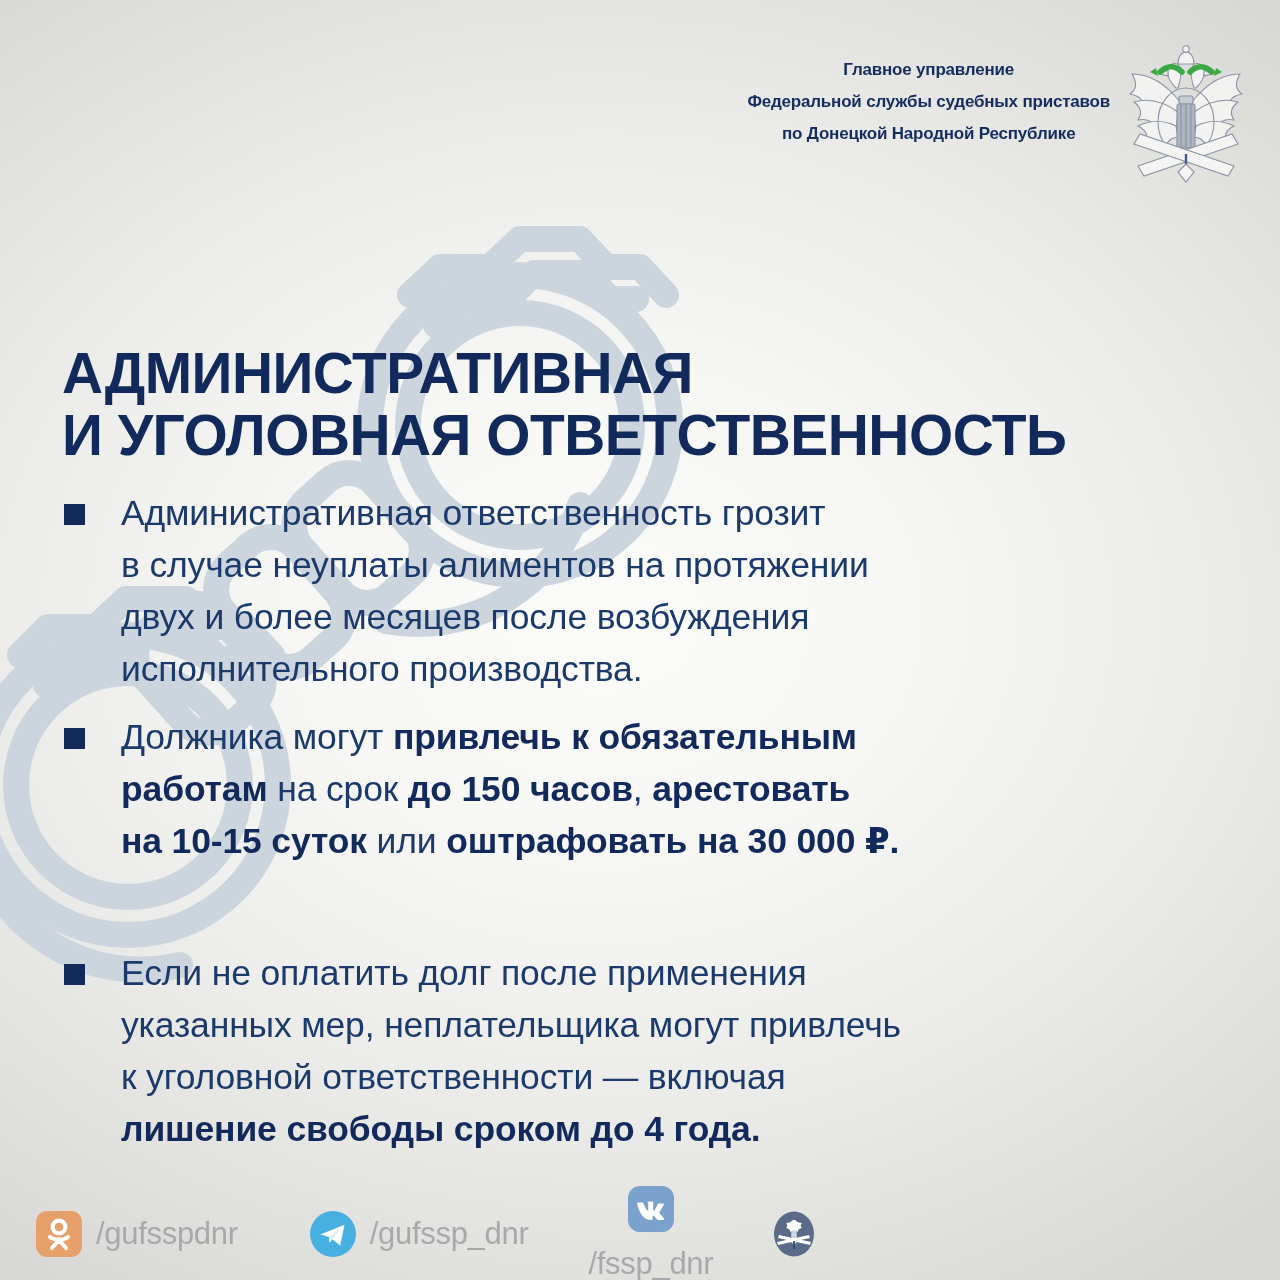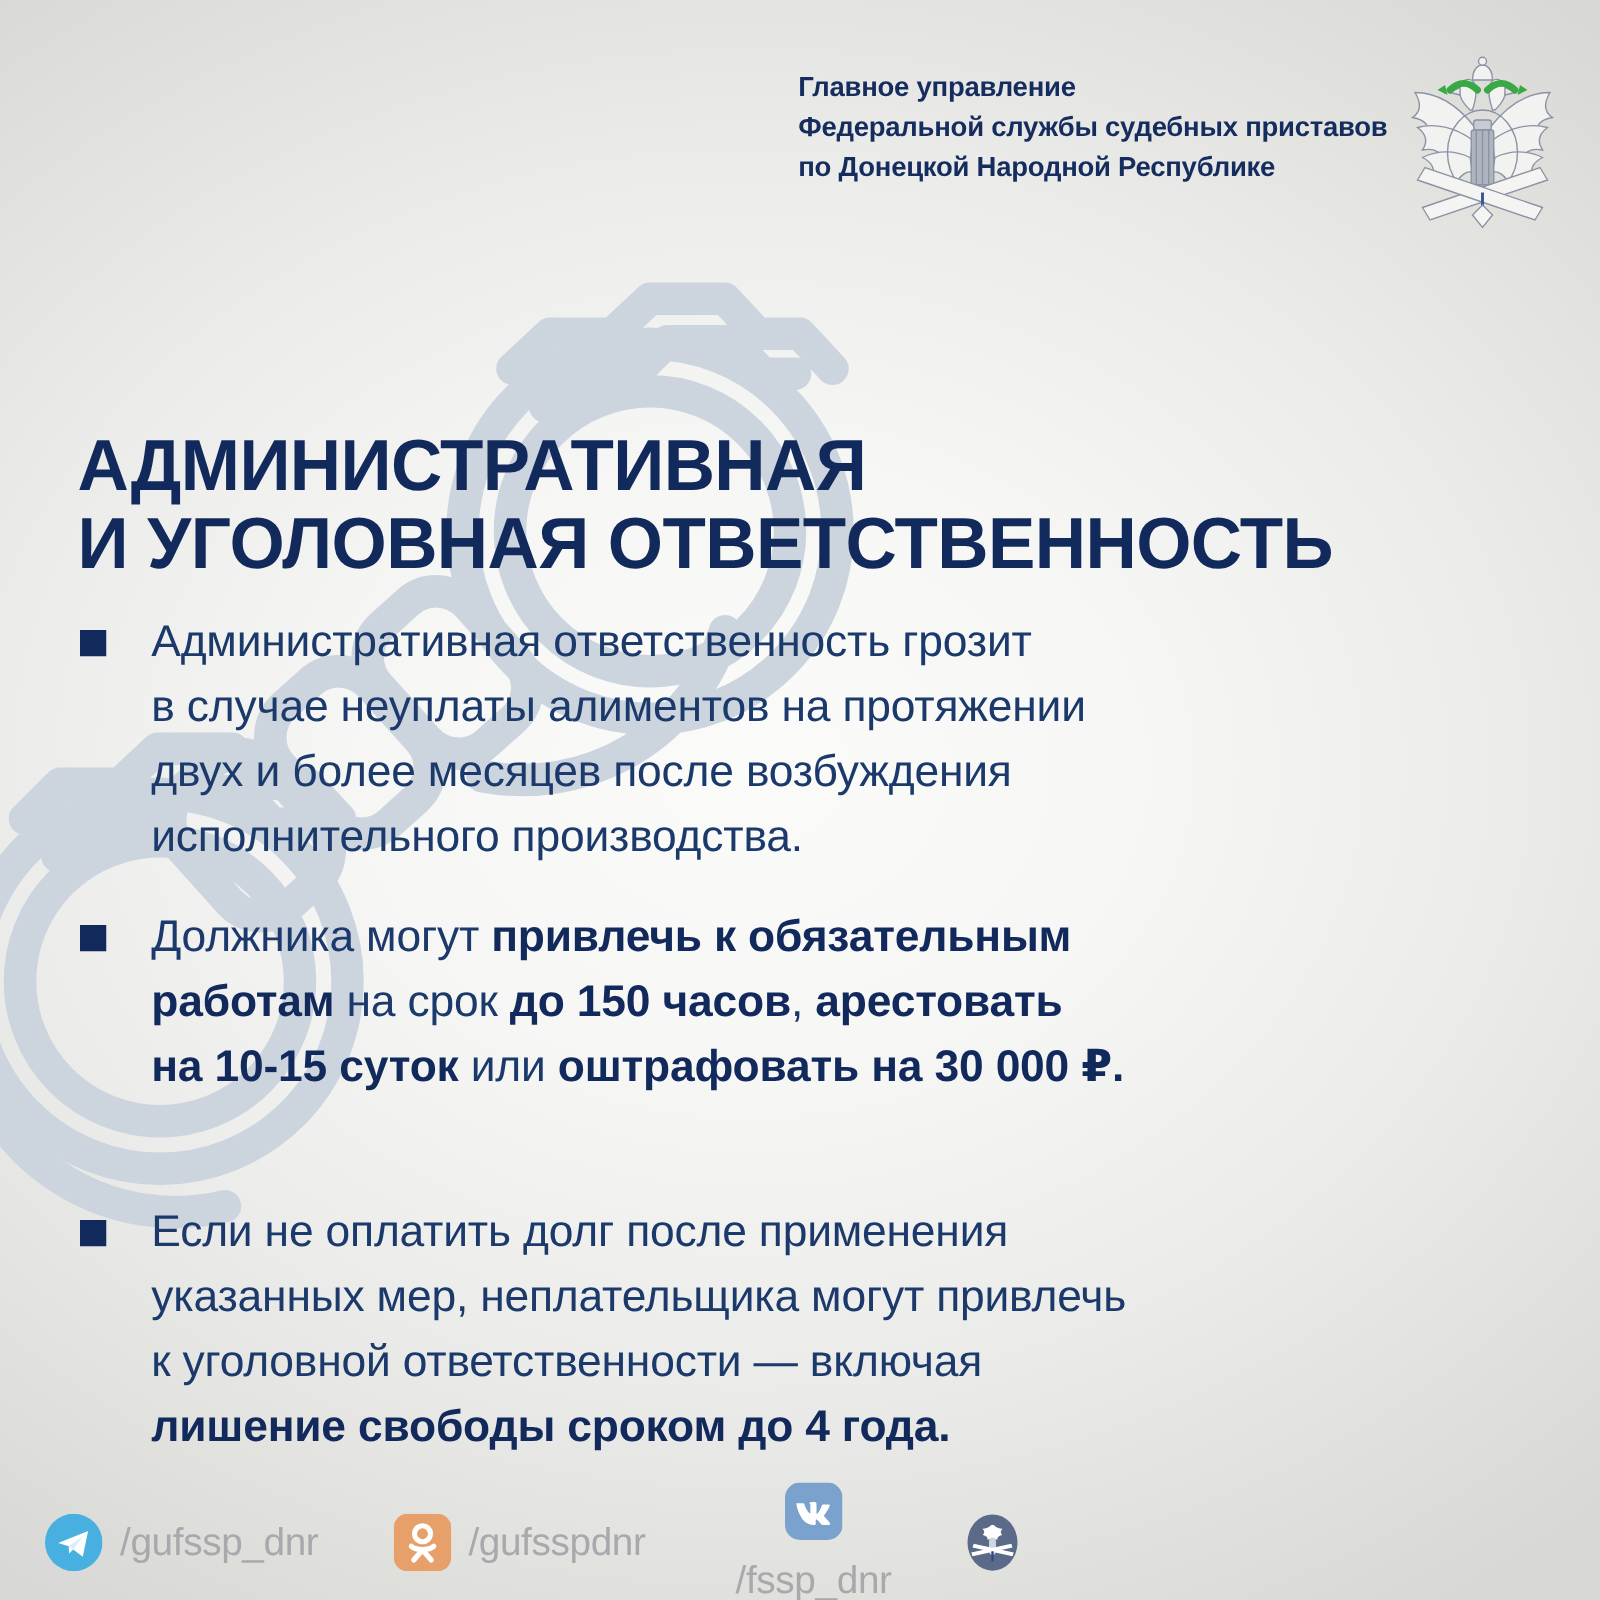--- a/index.html
+++ b/index.html
@@ -37,24 +37,24 @@
   
   .header {
     position: absolute;
     top: 44px;
     right: 28px;
     display: flex;
     align-items: flex-start;
     gap: 10px;
   }
   .header-text {
-    text-align: left;
+    text-align: center;
     color: #152c5e;
     font-family: "Liberation Sans Narrow", "Liberation Sans", sans-serif;
-    font-size: 22px;
+    font-size: 17px;
     font-weight: 700;
     line-height: 32px;
     letter-spacing: -0.2px;
     white-space: nowrap;
     padding-top: 10px;
   }
   .header-emblem {
     width: 132px;
     height: 140px;
     flex: 0 0 auto;
@@ -85,21 +85,21 @@
   .bullet {
     position: relative;
     display: block;
     color: #1b3a6b;
     font-size: 35.5px;
     line-height: 52px;
     letter-spacing: -0.15px;
     padding-left: 57px;
   }
   .bullet + .bullet { margin-top: 0; }
-  .bullet-1 { margin-bottom: 28px; }
+  .bullet-1 { margin-bottom: 16px; }
   .bullet-2 { margin-bottom: 80px; }
 
   .bullet-marker {
     position: absolute;
     left: 0;
     top: 17px;
     width: 21px;
     height: 21px;
     background: #12295c;
   }
@@ -242,38 +242,38 @@
       <span class="bullet-text">Должника могут <b>привлечь к обязательным<br>работам</b> на срок <b>до 150 часов</b>, <b>арестовать<br>на 10-15 суток</b> или <b>оштрафовать на 30 000 ₽.</b></span>
     </div>
     <div class="bullet bullet-3">
       <span class="bullet-marker"></span>
       <span class="bullet-text">Если не оплатить долг после применения<br>указанных мер, неплательщика могут привлечь<br>к уголовной ответственности — включая<br><b>лишение свободы сроком до 4 года.</b></span>
     </div>
   </div>
 
   <div class="footer">
 
-    <div class="social social-2">
-      <svg class="social-icon" viewBox="0 0 46 46" aria-hidden="true">
-        <circle cx="23" cy="23" r="23" fill="#48b0e0"></circle>
-        <path d="M10.5 23.4 L34.5 13.8 L30.2 34.4 L22.6 28.6 L19.2 31.8 L19.0 25.9 Z" fill="#fff"></path>
-        <path d="M19.0 25.9 L30.8 17.6 L22.6 28.6 Z" fill="#d8eef9"></path>
-      </svg>
-      <span class="social-label">/gufssp_dnr</span>
-    </div>
-
     <div class="social social-1">
       <svg class="social-icon" viewBox="0 0 46 46" aria-hidden="true">
         <rect x="0" y="0" width="46" height="46" rx="11" fill="#e8a06a"></rect>
         <circle cx="23" cy="16" r="6.4" fill="none" stroke="#fff" stroke-width="4.1"></circle>
         <path d="M14 26 C18 29.5 28 29.5 32 26" fill="none" stroke="#fff" stroke-width="4.1" stroke-linecap="round"></path>
         <path d="M23 29 L16 37" stroke="#fff" stroke-width="4.1" stroke-linecap="round"></path>
         <path d="M23 29 L30 37" stroke="#fff" stroke-width="4.1" stroke-linecap="round"></path>
       </svg>
       <span class="social-label">/gufsspdnr</span>
+    </div>
+
+    <div class="social social-2">
+      <svg class="social-icon" viewBox="0 0 46 46" aria-hidden="true">
+        <circle cx="23" cy="23" r="23" fill="#48b0e0"></circle>
+        <path d="M10.5 23.4 L34.5 13.8 L30.2 34.4 L22.6 28.6 L19.2 31.8 L19.0 25.9 Z" fill="#fff"></path>
+        <path d="M19.0 25.9 L30.8 17.6 L22.6 28.6 Z" fill="#d8eef9"></path>
+      </svg>
+      <span class="social-label">/gufssp_dnr</span>
     </div>
 
     <div class="social social-3">
       <svg class="social-icon" viewBox="0 0 46 46" aria-hidden="true">
         <rect x="0" y="0" width="46" height="46" rx="12" fill="#7ba2cd"></rect>
         <path d="M9 16.5 h5.4 c0.6 0 0.9 0.3 1.1 0.9 c0.9 2.9 2.4 5.6 3.9 7 c0.5 0.5 0.9 0.3 0.9-0.5
                  v-6.2 c-0.1-1-0.7-1.1-1-1.2 c0.5-0.7 1.6-0.9 3.4-0.9 c1.9 0 2.5 0.4 2.5 1.6
                  v7.1 c0 0.8 0.4 1 0.9 0.4 c1.3-1.6 2.6-4.1 3.4-6.4 c0.2-0.6 0.5-0.8 1.1-0.8
                  h4.3 c0.8 0 1 0.4 0.8 1.1 c-0.6 2.3-3.2 6.1-4.2 7.4 c-0.4 0.6-0.4 0.9 0.1 1.4
                  c0.9 1 3.6 3.5 4.3 5 c0.4 0.9 0 1.6-1 1.6 h-4.4 c-0.8 0-1.2-0.3-1.8-1

